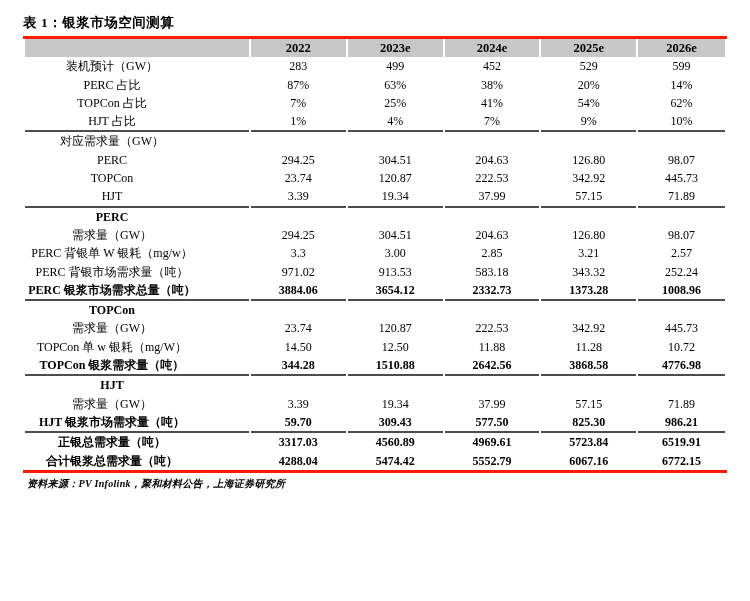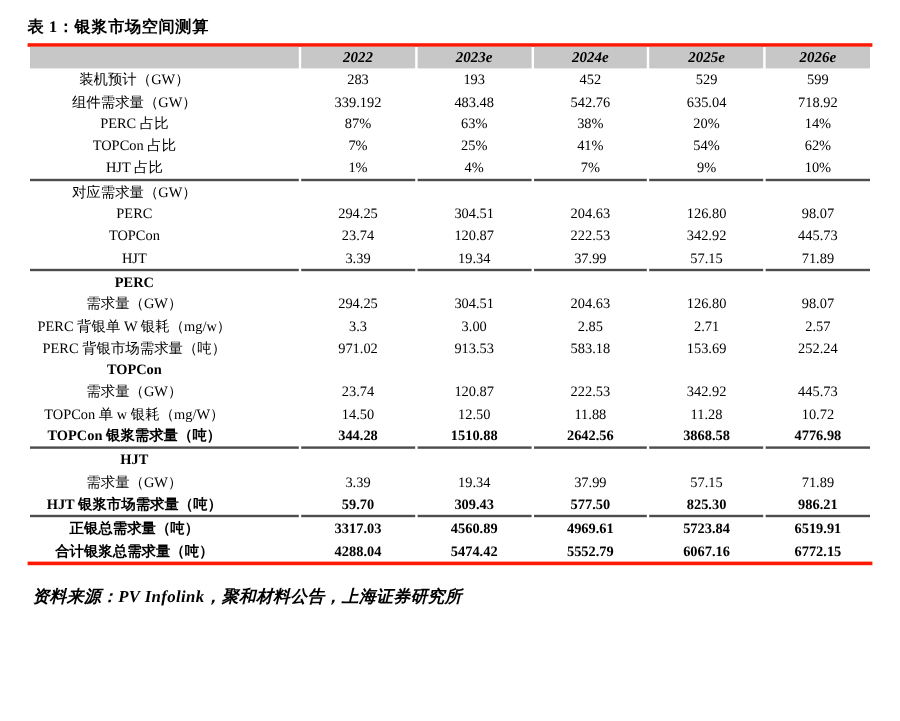--- a/index.html
+++ b/index.html
@@ -27,27 +27,27 @@
   table.data-table col.c-y2{width:94px;}
   table.data-table col.c-y3{width:94px;}
   table.data-table col.c-y4{width:94px;}
   table.data-table col.c-y5{width:86px;}
   th,td{
     height:18.3px;line-height:18.3px;padding:0;
     font-size:12px;text-align:center;vertical-align:middle;
     white-space:nowrap;overflow:hidden;
   }
   thead th{
-    background:var(--header-gray);font-weight:bold;font-size:12.5px;font-style:italic;
+    background:var(--header-gray);font-weight:bold;font-size:12.5px;
   }
   td.label-cell{padding-right:50px;margin-top:29px;}
   tr.bold td{font-weight:bold;}
   tr.divider td{border-bottom:2px solid var(--rule-dark);}
   .source-note{
-    margin-top:18px;font-size:14px;font-weight:bold;font-style:italic;
+    margin-top:4px;font-size:10px;font-weight:bold;font-style:italic;
     letter-spacing:0.3px;padding-left:4px;
   }
 </style>
 </head>
 <body>
 
 <div class="page">
   <div class="table-title">表 1：银浆市场空间测算</div>
   <div class="red-rule top"></div>
 
@@ -67,32 +67,24 @@
           <th>2023e</th>
           <th>2024e</th>
           <th>2025e</th>
           <th>2026e</th>
         </tr>
     </thead>
     <tbody id="table-body">
         <tr>
           <td class="label-cell">装机预计（GW）</td>
           <td>283</td>
-          <td>193</td>
+          <td>499</td>
           <td>452</td>
           <td>529</td>
           <td>599</td>
-        </tr>
-        <tr>
-          <td class="label-cell">组件需求量（GW）</td>
-          <td>339.192</td>
-          <td>483.48</td>
-          <td>542.76</td>
-          <td>635.04</td>
-          <td>718.92</td>
         </tr>
         <tr>
           <td class="label-cell">PERC 占比</td>
           <td>87%</td>
           <td>63%</td>
           <td>38%</td>
           <td>20%</td>
           <td>14%</td>
         </tr>
         <tr>
@@ -157,30 +149,38 @@
           <td>304.51</td>
           <td>204.63</td>
           <td>126.80</td>
           <td>98.07</td>
         </tr>
         <tr>
           <td class="label-cell">PERC 背银单 W 银耗（mg/w）</td>
           <td>3.3</td>
           <td>3.00</td>
           <td>2.85</td>
-          <td>2.71</td>
+          <td>3.21</td>
           <td>2.57</td>
         </tr>
         <tr>
           <td class="label-cell">PERC 背银市场需求量（吨）</td>
           <td>971.02</td>
           <td>913.53</td>
           <td>583.18</td>
-          <td>153.69</td>
+          <td>343.32</td>
           <td>252.24</td>
+        </tr>
+        <tr class="bold divider">
+          <td class="label-cell">PERC 银浆市场需求总量（吨）</td>
+          <td>3884.06</td>
+          <td>3654.12</td>
+          <td>2332.73</td>
+          <td>1373.28</td>
+          <td>1008.96</td>
         </tr>
         <tr class="bold">
           <td class="label-cell">TOPCon</td>
           <td></td>
           <td></td>
           <td></td>
           <td></td>
           <td></td>
         </tr>
         <tr>

